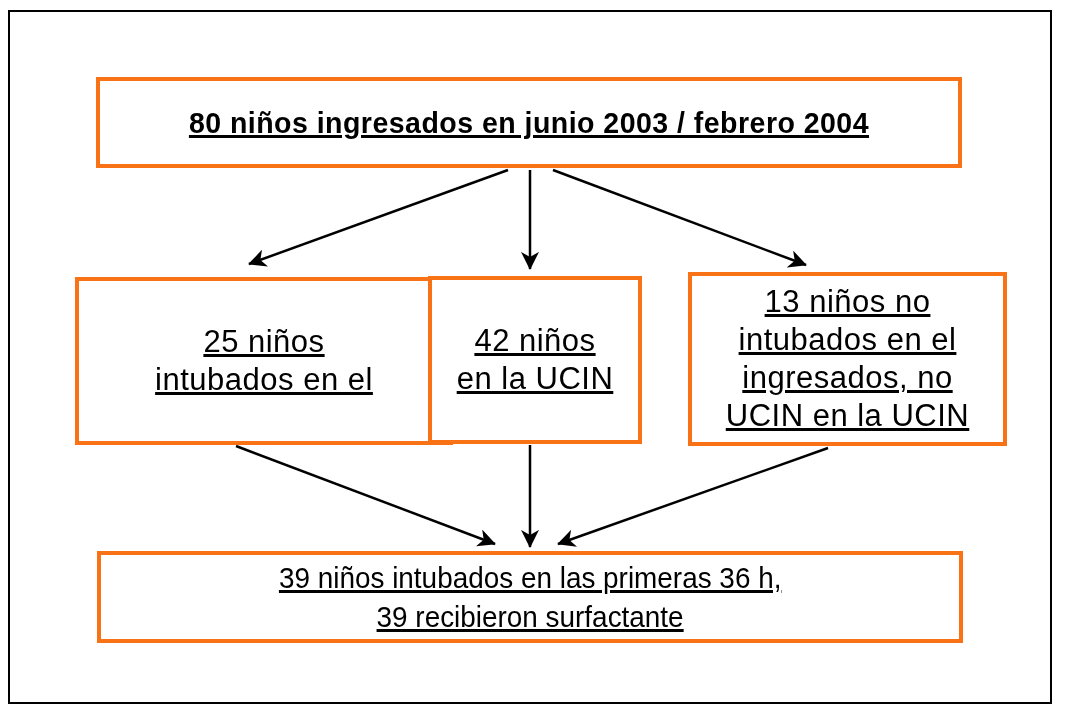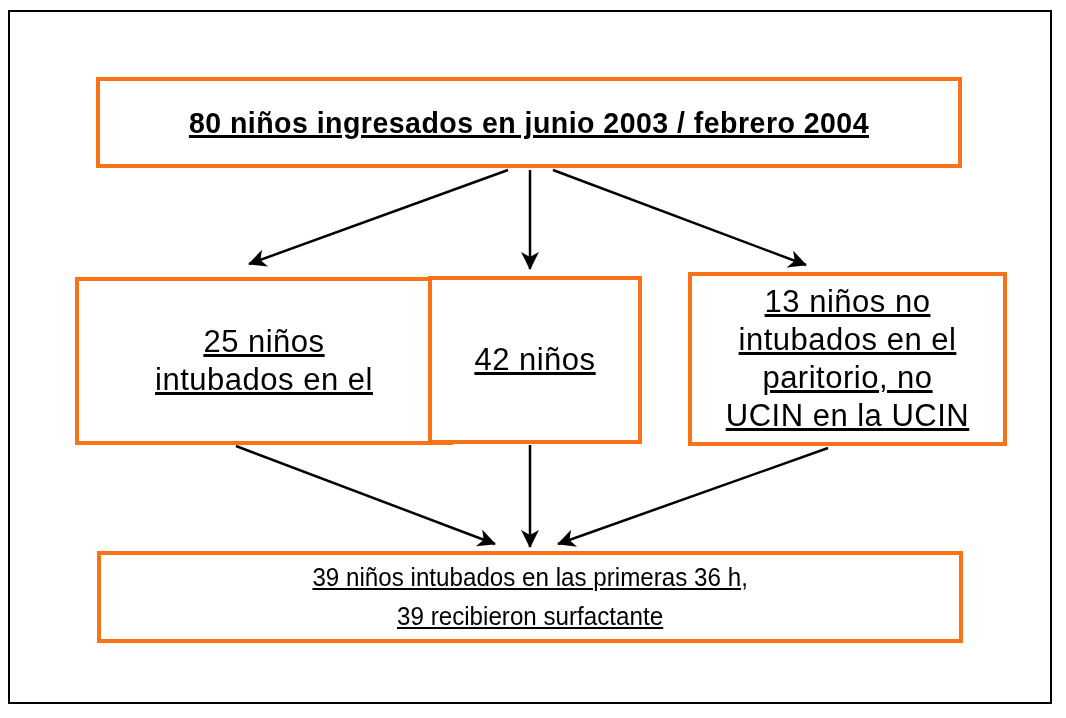--- a/index.html
+++ b/index.html
@@ -51,21 +51,21 @@
     font-size: 31px;
     line-height: 38px;
     letter-spacing: 0.5px;
   }
   #node-left   { left: 75px;  top: 277px; width: 378px; height: 168px; }
   #node-center { left: 428px; top: 276px; width: 214px; height: 168px; }
   #node-right  { left: 672px; top: 272px; width: 319px; height: 174px; margin-left: 16px; }
 
   #node-bottom {
     left: 97px; top: 551px; width: 866px; height: 92px;
-    font-size: 26px;
+    font-size: 30px;
     line-height: 39px;
   }
   #node-bottom .ln { transform: scaleX(0.93); }
 
   #arrows {
     position: absolute;
     left: 0; top: 0;
     width: 1066px;
     height: 718px;
     pointer-events: none;
@@ -101,26 +101,27 @@
     <div class="ln">80 niños ingresados en junio 2003 / febrero 2004</div>
   </div>
 
   <div id="node-left" class="node mid">
     <div class="ln">25 niños</div>
     <div class="ln">intubados en el</div>
   </div>
 
   <div id="node-center" class="node mid">
     <div class="ln">42 niños</div>
+    <div class="ln">en la UCIN</div>
   </div>
 
   <div id="node-right" class="node mid">
     <div class="ln">13 niños no</div>
     <div class="ln">intubados en el</div>
-    <div class="ln">paritorio, no</div>
+    <div class="ln">ingresados, no</div>
     <div class="ln">UCIN en la UCIN</div>
   </div>
 
   <div id="node-bottom" class="node">
     <div class="ln">39 niños intubados en las primeras 36 h,</div>
     <div class="ln">39 recibieron surfactante</div>
   </div>
 
 </div>
 

